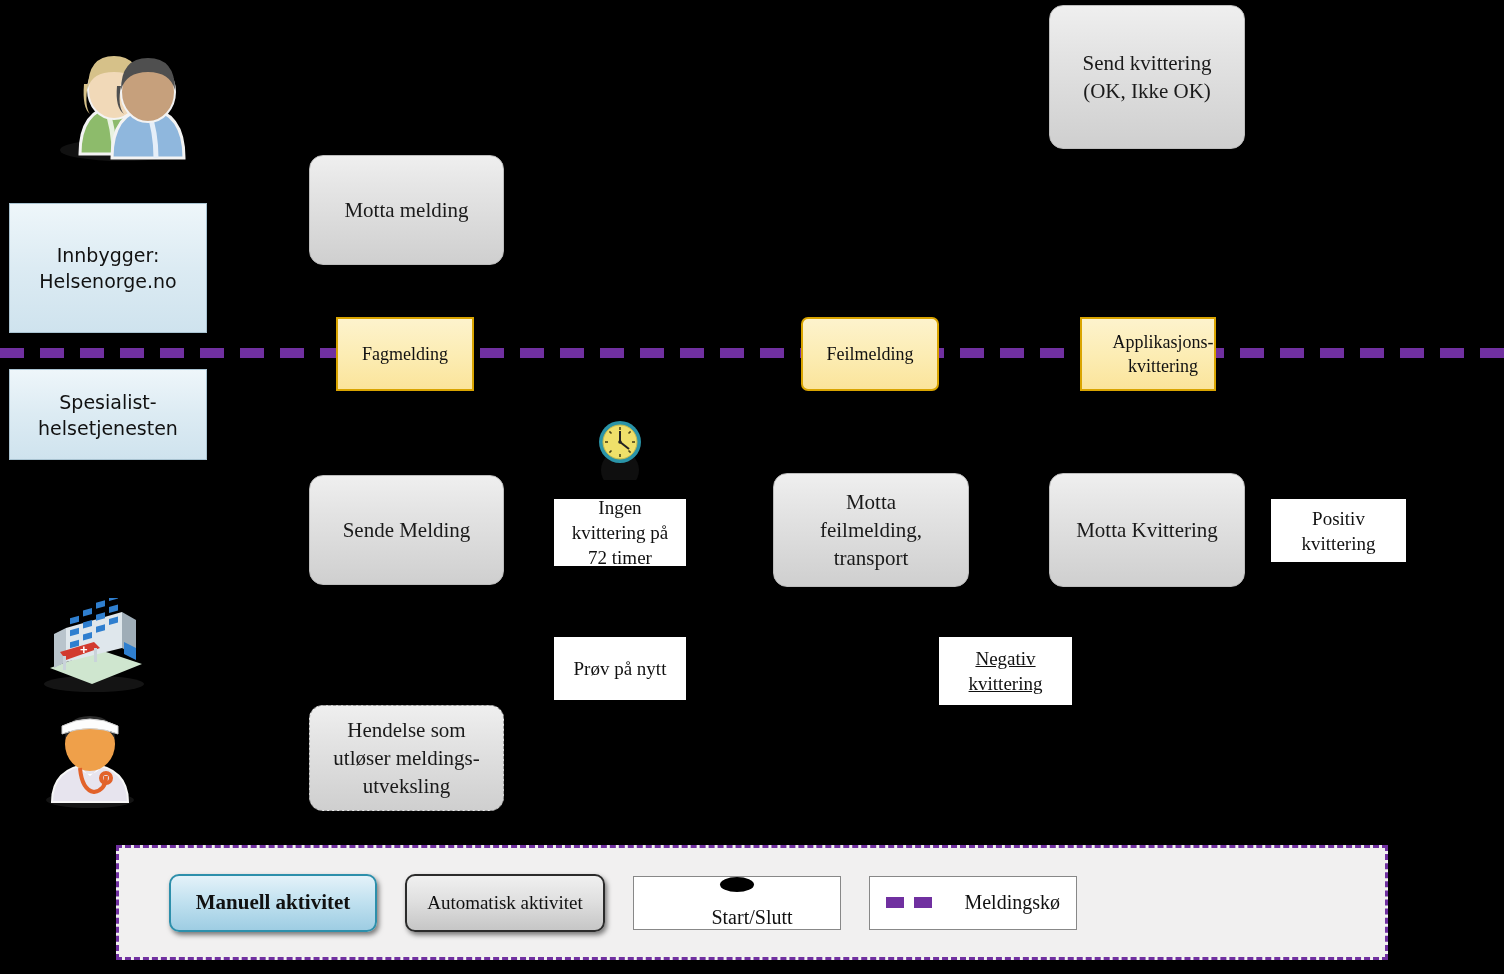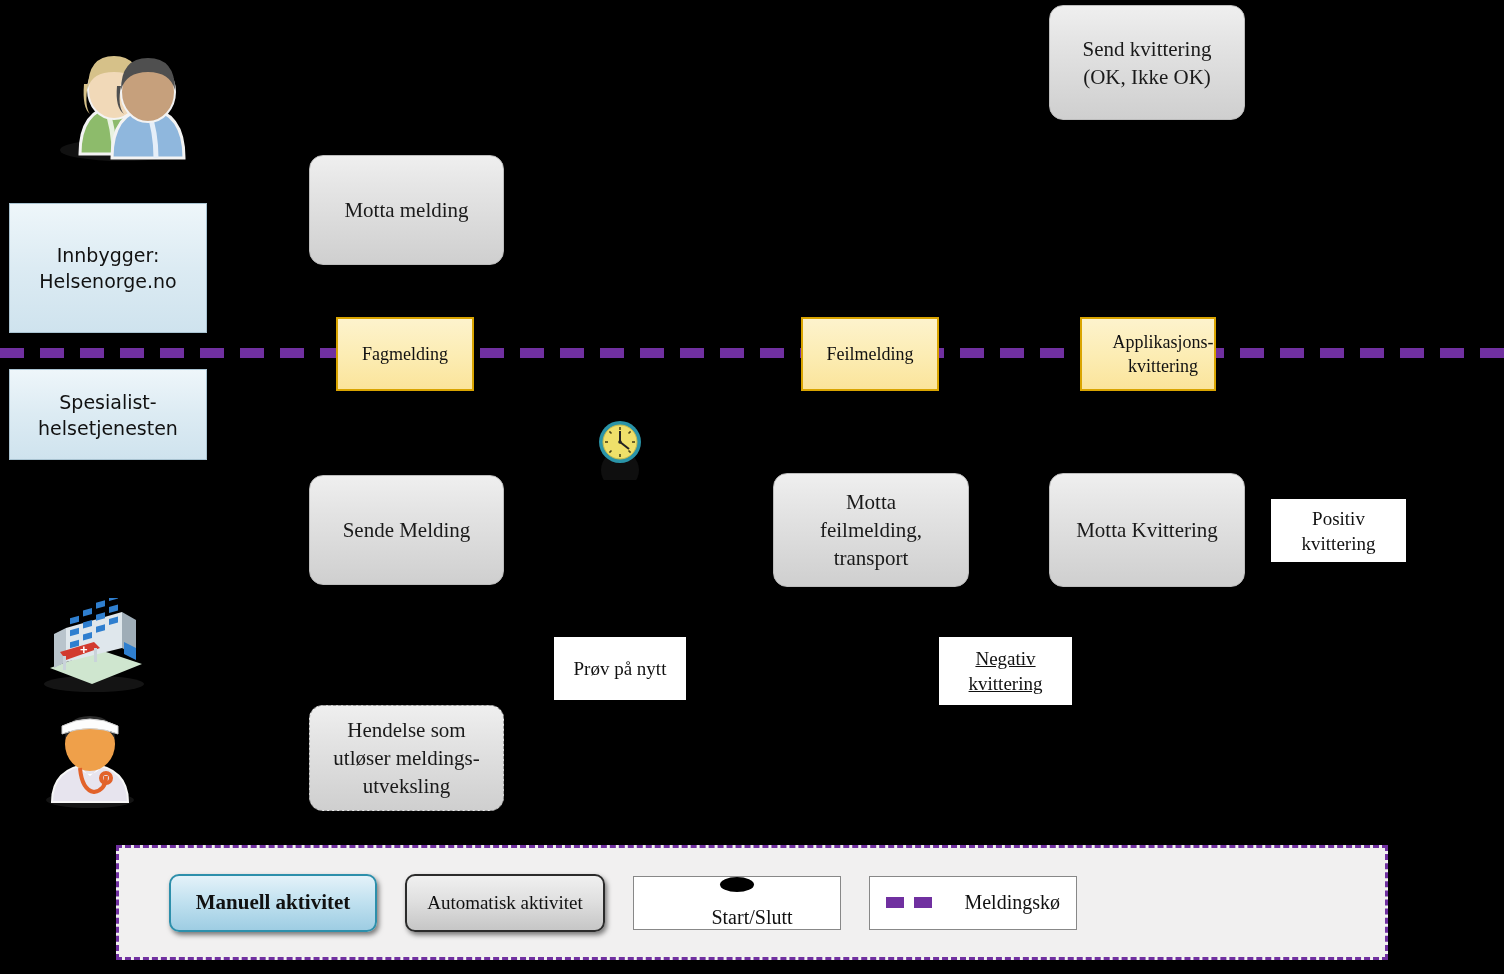--- a/index.html
+++ b/index.html
@@ -198,36 +198,36 @@
   <div class="lane-box" style="left:9px;top:369px;width:198px;height:91px;">
     <span>
       <span>Spesialist-</span><br>
       <span>helsetjenesten</span>
     </span>
   </div>
 
   <div class="queue-line"></div>
 
 
-  <div class="act" style="left:1049px;top:5px;width:196px;height:115px;">
+  <div class="act" style="left:1049px;top:5px;width:196px;height:144px;">
     <span>
       <span>Send kvittering</span><br>
       <span>(OK, Ikke OK)</span>
     </span>
   </div>
 
   <div class="act" style="left:309px;top:155px;width:195px;height:110px;">
     <span>Motta melding</span>
   </div>
 
   <div class="msg" style="left:336px;top:317px;width:138px;height:74px;">
     <span>Fagmelding</span>
   </div>
 
-  <div class="msg" style="left:801px;top:317px;width:138px;height:74px;">
+  <div class="msg" style="left:801px;top:317px;width:138px;height:74px;border-radius:7px;">
     <span>Feilmelding</span>
   </div>
 
   <div class="msg" style="left:1080px;top:317px;width:136px;height:74px;padding-left:30px;">
     <span>
       <span>Applikasjons-</span><br>
       <span>kvittering</span>
     </span>
   </div>
 
@@ -248,20 +248,27 @@
   </div>
 
   <div class="act dashed" style="left:309px;top:705px;width:195px;height:106px;">
     <span>
       <span>Hendelse som</span><br>
       <span>utløser meldings-</span><br>
       <span>utveksling</span>
     </span>
   </div>
 
+  <div class="note" style="left:554px;top:499px;width:132px;height:67px;">
+    <span>
+      <span>Ingen</span><br>
+      <span>kvittering  på</span><br>
+      <span>72 timer</span>
+    </span>
+  </div>
 
   <div class="note" style="left:554px;top:637px;width:132px;height:63px;">
     <span>Prøv på nytt</span>
   </div>
 
   <div class="note" style="left:939px;top:637px;width:133px;height:68px;text-decoration:underline;">
     <span>
       <span>Negativ</span><br>
       <span>kvittering</span>
     </span>

